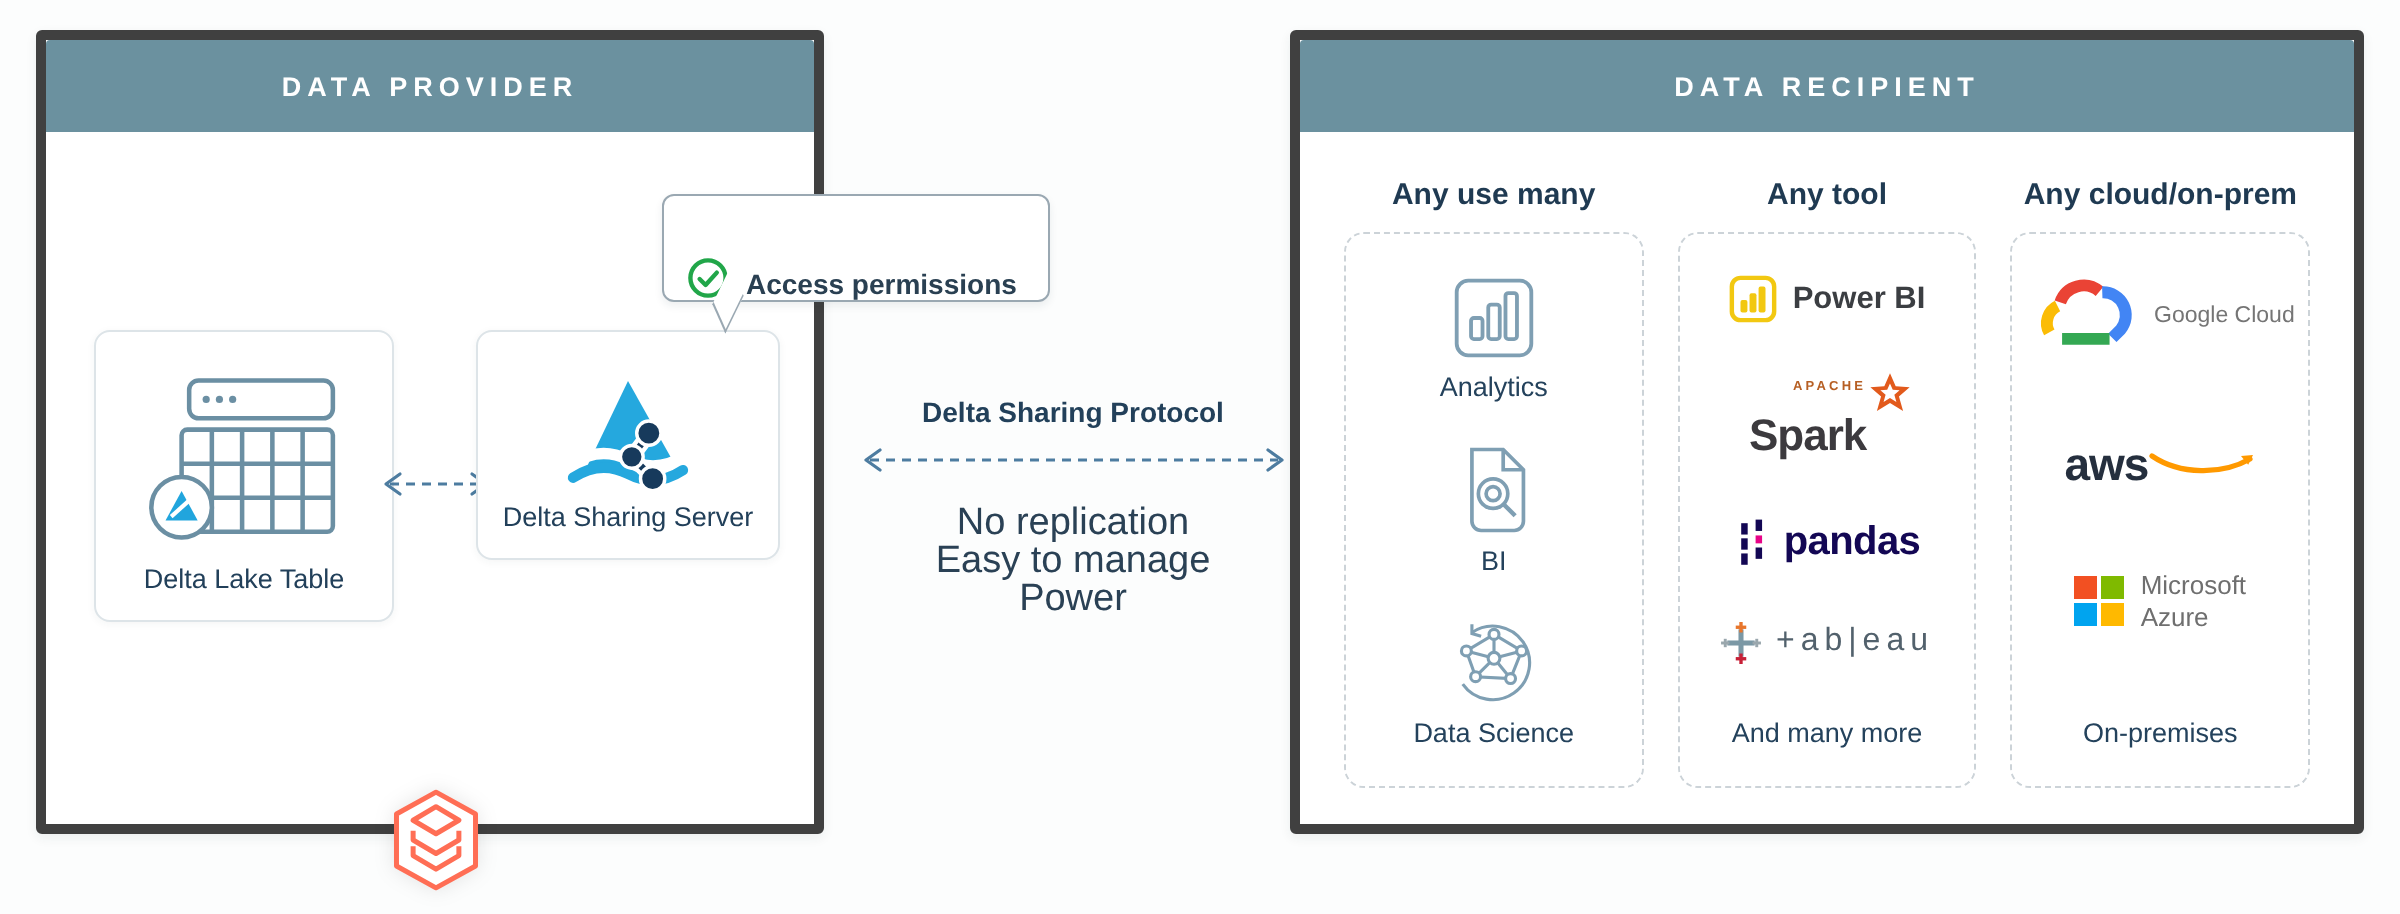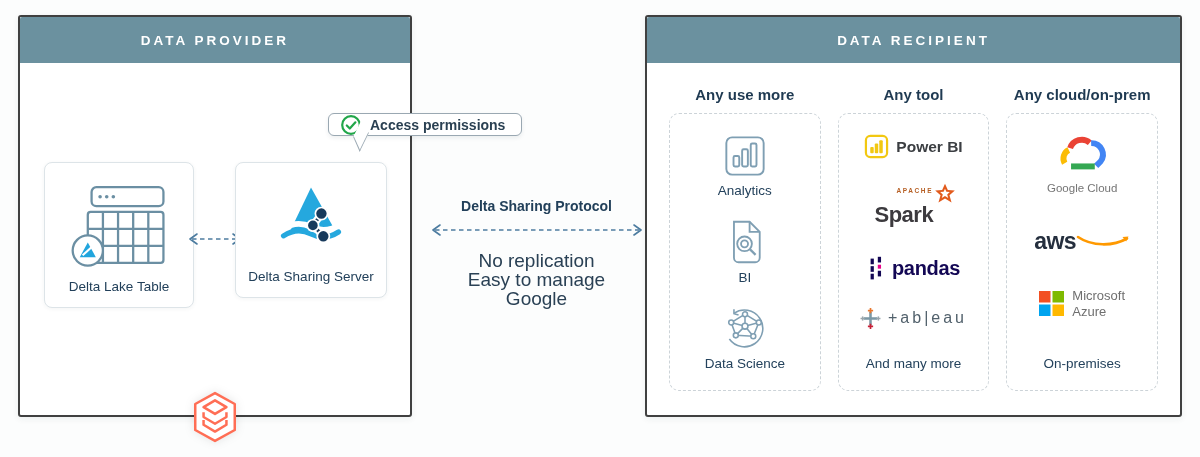--- a/index.html
+++ b/index.html
@@ -2,40 +2,40 @@
 <html><head>
 <meta charset="utf-8">
 <style>
   * { margin:0; padding:0; box-sizing:border-box; }
   html,body { background:#fff; }
   body { font-family:"Liberation Sans","DejaVu Sans",sans-serif; color:#24425c; }
   .canvas { position:relative; width:1200px; height:457px; background:#fcfdfd; overflow:hidden; }
   .abs { position:absolute; }
 
   
-  .panel { position:absolute; background:#fff; border:2px solid #404040; border-radius:3px;
+  .panel { position:absolute; background:#fff; border:5px solid #404040; border-radius:3px;
            box-shadow:0 2px 6px rgba(30,50,60,.07); }
   .panel-header { height:46px; background:#6b919f; display:flex; align-items:center; justify-content:center;
                   color:#fff; font-size:13.5px; font-weight:700; letter-spacing:3px; border-radius:2px 2px 0 0; }
   #provider-panel { left:18px; top:15px; width:394px; height:402px; }
   #recipient-panel { left:645px; top:15px; width:537px; height:402px; }
 
   
   .card { position:absolute; background:#fff; border:1px solid #dde4e8; border-radius:8px;
           box-shadow:0 1px 4px rgba(30,50,60,.05); display:flex; flex-direction:column;
           align-items:center; justify-content:space-between; padding:20px 6px 13px; }
   #card-lake { left:24px; top:145px; width:150px; height:146px; }
-  #card-server { left:215px; top:145px; width:152px; height:136px; }
+  #card-server { left:215px; top:145px; width:152px; height:115px; }
   .card-label { font-size:13.5px; font-weight:500; color:#22405a; white-space:nowrap; }
 
   
-  .callout { position:absolute; left:308px; top:77px; height:23px; z-index:4;
-             display:flex; align-items:center; gap:8px; padding:0 16px 0 11px;
+  .callout { position:absolute; left:308px; top:77px; height:54px; z-index:4;
+             display:flex; align-items:flex-end; gap:8px; padding:0 16px 0 11px;
              background:#fff; border:1px solid #9aa8b2; border-radius:6px;
-             box-shadow:0 2px 4px rgba(30,50,60,.08); font-size:14px; font-weight:600; color:#2a4052; white-space:nowrap;margin-top:19px; }
+             box-shadow:0 2px 4px rgba(30,50,60,.08); font-size:14px; font-weight:600; color:#2a4052; white-space:nowrap; }
   .callout::after { content:""; position:absolute; left:24px; bottom:-8px; width:15px; height:15px;
              background:#fff; border-right:1px solid #9aa8b2; border-bottom:1px solid #9aa8b2;
              transform:rotate(66deg) skewX(40deg); }
 
   
   .mid { position:absolute; left:413px; top:198px; width:235px; text-align:center;padding-left:12px; }
   .mid-title { font-size:14px; font-weight:600; color:#22405a; margin-bottom:9px; }
   .benefits { margin-top:10px; font-size:19px; line-height:19px; font-weight:500; color:#2a4155; }
 
   
@@ -51,21 +51,21 @@
   
   .logo-row { display:flex; align-items:center; gap:7px; }
   .pbi-text { font-size:15.5px; font-weight:600; color:#3b3e42; }
   .spark-wrap { position:relative; width:86px; height:42px; }
   .spark-text { position:absolute; left:4px; bottom:0; font-size:22px; font-weight:700; color:#3c3a3e; letter-spacing:-.5px; }
   .apache-text { position:absolute; left:26px; top:1px; font-size:6.5px; font-weight:700; letter-spacing:1.6px; color:#b65f24; }
   .spark-star { position:absolute; right:0; top:-4px; }
   .pandas-text { font-size:20px; font-weight:700; color:#130754; letter-spacing:-.3px; }
   .tableau-text { font-size:16px; font-weight:500; color:#52616c; letter-spacing:3px; }
   .java-text { font-size:21px; font-weight:700; font-style:italic; color:#f05423; }
-  .gcloud { display:flex; flex-direction:column; align-items:center; gap:6px; }
+  .gcloud { display:flex; flex-direction:row; align-items:center; gap:6px; }
   .gcloud-text { font-size:11.5px; color:#757575; }
   .aws-wrap { display:flex; align-items:center; }
   .aws-text { font-size:23px; font-weight:800; color:#252f3e; letter-spacing:-.5px; line-height:20px; }
   .azure-wrap { display:flex; align-items:center; gap:8px; }
   .azure-text { font-size:13px; color:#6f6f6f; line-height:1.18; text-align:left; }
 
   
   .hex { position:absolute; left:172px; top:374px; z-index:3; filter:drop-shadow(0 0 5px rgba(0,0,0,.10)); }
 </style>
 </head>
@@ -133,29 +133,29 @@
 
   <div class="mid">
     <div class="mid-title">Delta Sharing Protocol</div>
     <svg width="216" height="14" viewBox="0 0 216 14">
       <path d="M6 7 H210" stroke="#4d7ca0" stroke-width="1.6" stroke-dasharray="4.5 3.5" fill="none"></path>
       <path d="M11 2 L4 7 L11 12 M205 2 L212 7 L205 12" stroke="#4d7ca0" stroke-width="1.6" fill="none" stroke-linecap="round" stroke-linejoin="round"></path>
     </svg>
     <div class="benefits">
       <div>No replication</div>
       <div>Easy to manage</div>
-      <div>Google</div>
+      <div>Power</div>
     </div>
   </div>
 
   <div class="panel" id="recipient-panel">
     <div class="panel-header">DATA RECIPIENT</div>
 
     <div class="col-headers">
-      <div>Any use more</div>
+      <div>Any use many</div>
       <div>Any tool</div>
       <div>Any cloud/on-prem</div>
     </div>
 
     <div class="col-row">
 
       <div class="dashed-box">
         <div class="uc-item">
           <svg width="44" height="44" viewBox="0 0 46 46">
             <g fill="none" stroke="#7f9fb3" stroke-width="2">

